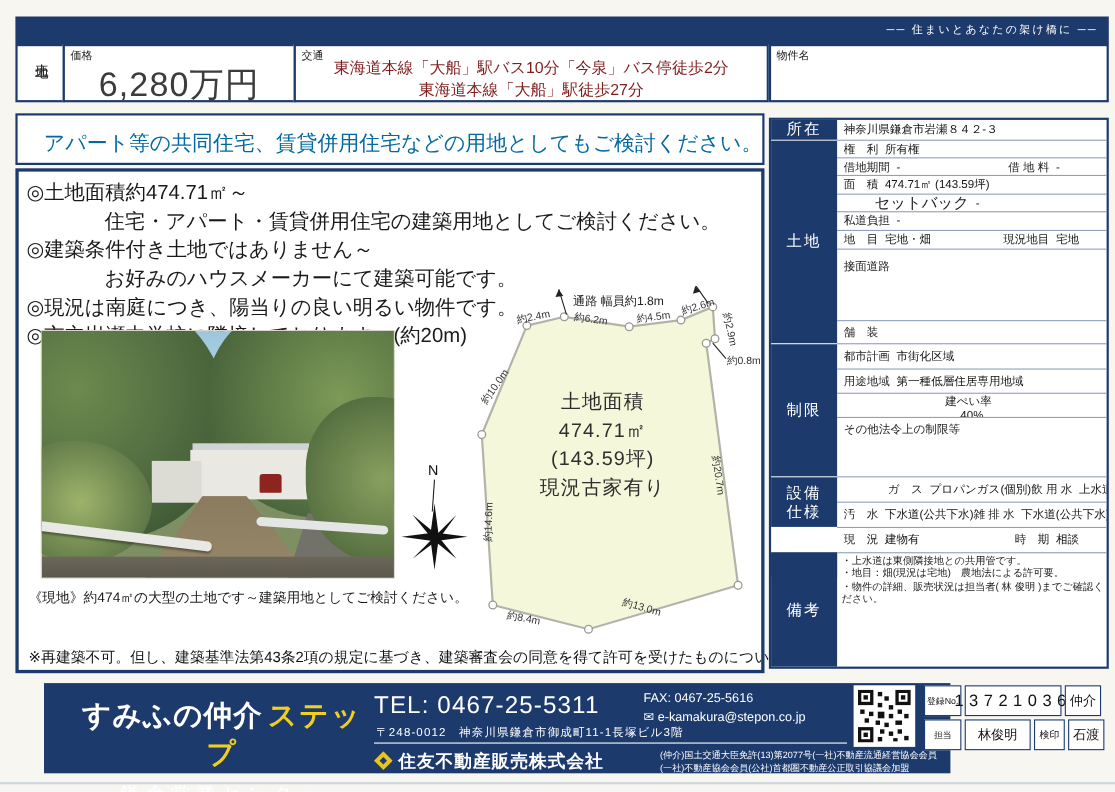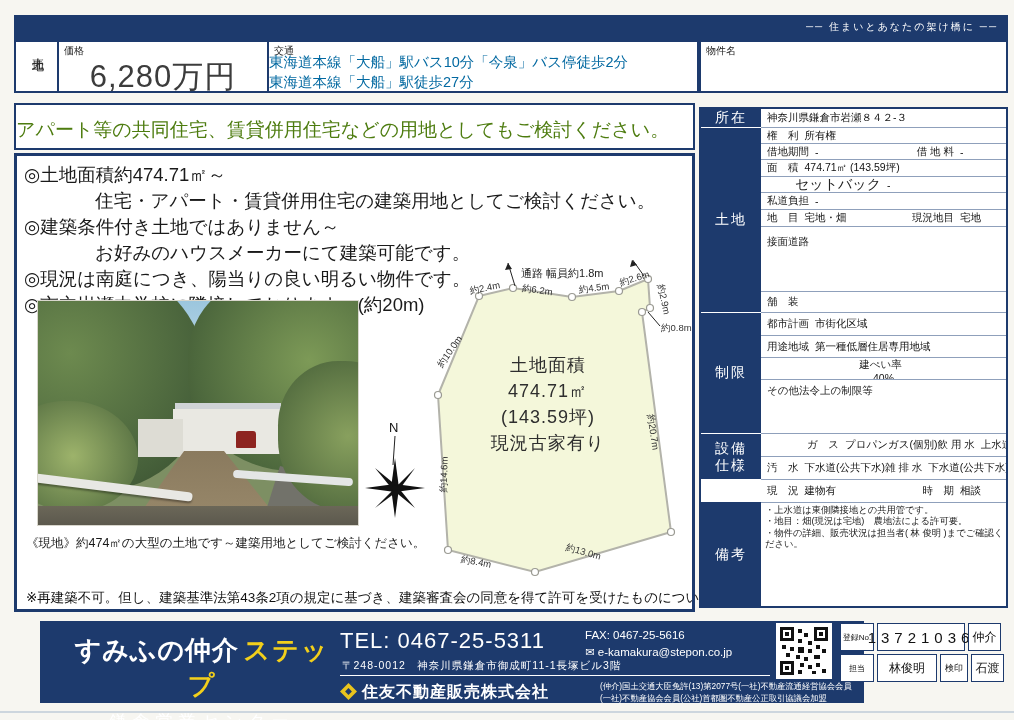--- a/index.html
+++ b/index.html
@@ -11,27 +11,27 @@
   
   .top-band { left:14px; top:15px; width:994px; height:25px; background:#1d3a6d; }
   .slogan { right:10px; top:5px; color:#fff; font-size:10px; letter-spacing:2px; }
   .hdr-cell { background:#fff; border:2px solid #1d3a6d; }
   .cell-saletype { left:14px; top:40px; width:45px; height:53px; }
   .saletype-txt { left:13px; top:6px; font-size:12px; color:#222; writing-mode:vertical-rl; text-orientation:upright; letter-spacing:1px; }
   .cell-price { left:57px; top:40px; width:212px; height:53px; }
   .mini-label { left:5px; top:2px; font-size:10px; color:#222; }
   .price-txt { left:0; top:14px; width:100%; text-align:center; font-size:31px; color:#3c3c3c; letter-spacing:1px; }
   .cell-access { left:267px; top:40px; width:432px; height:53px; }
-  .access-lines { left:0; top:10px; width:100%; text-align:left; font-size:14.5px; color:#0369a1; line-height:1.4; }
+  .access-lines { left:0; top:10px; width:100%; text-align:center; font-size:14.5px; color:#7f1d1d; line-height:1.4; }
   .cell-pname { left:699px; top:40px; width:309px; height:53px; }
   .pname-txt { left:0; top:14px; width:100%; text-align:center; font-size:27px; color:#333; letter-spacing:3px; }
 
   
   .banner-box { left:14px; top:103px; width:681px; height:47px; background:#fff; border:2px solid #1d3a6d; }
-  .banner-txt { left:0; top:12px; width:100%; text-align:left; font-size:19px; color:#4d7c0f; }
+  .banner-txt { left:0; top:12px; width:100%; text-align:right; font-size:19px; color:#0369a1; }
   .main-box { left:14px; top:153px; width:681px; height:459px; background:#fff; border:3px solid #1d3a6d; }
 
   .hl { position:absolute; left:24px; font-size:18.5px; color:#1a1a1a; white-space:nowrap; }
   .hl-indent { left:95px; }
 
   
   .photo { left:37px; top:300px; width:322px; height:226px; background:linear-gradient(#9cc6dd 0%, #bcd9e7 30%, #93a873 46%, #7d8f63 60%); overflow:hidden; border:1px solid #d8d6cc; }
   .ph-tree { position:absolute; border-radius:45% 55% 50% 50%; }
   .ph-t1 { left:-60px; top:-40px; width:230px; height:230px; background:radial-gradient(circle at 40% 40%, #6d8a4f, #46603a 70%, #35492c); }
   .ph-t2 { left:150px; top:-30px; width:220px; height:200px; background:radial-gradient(circle at 55% 45%, #7d9a57, #4d683d 70%, #3a4f2f); }

